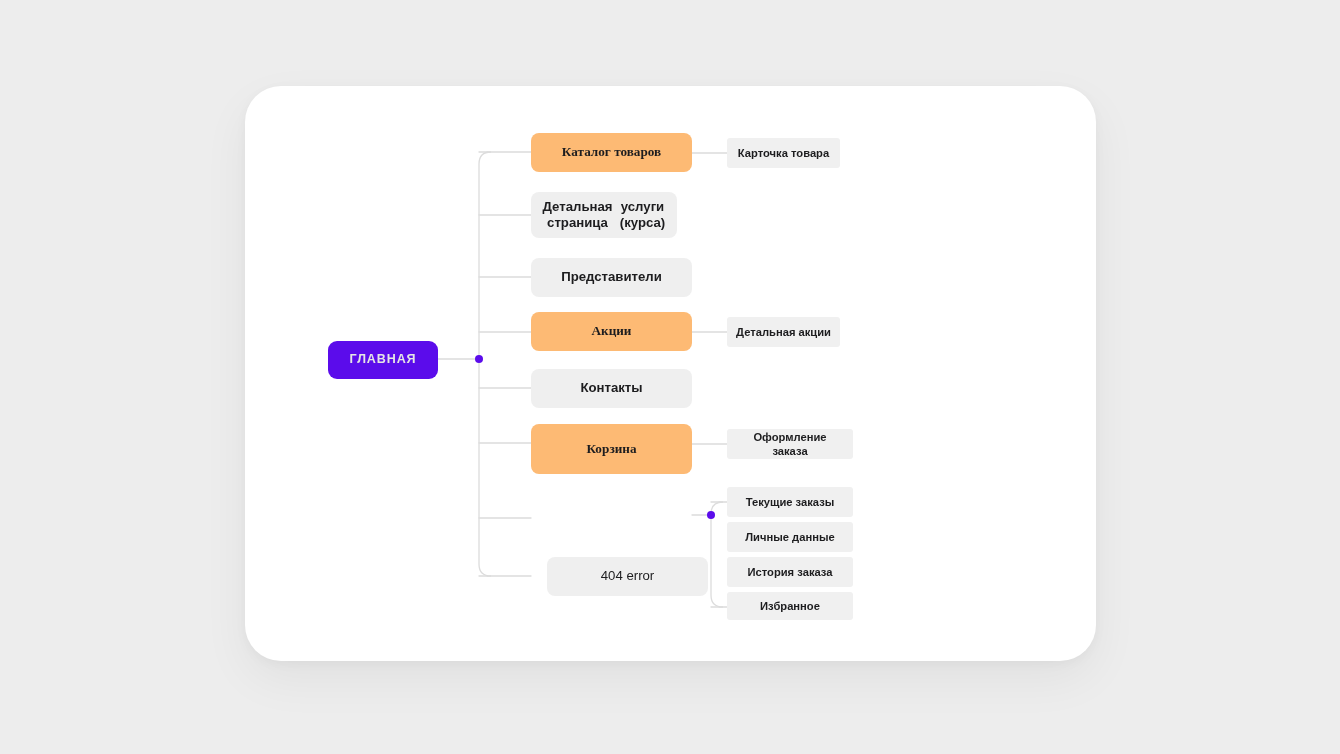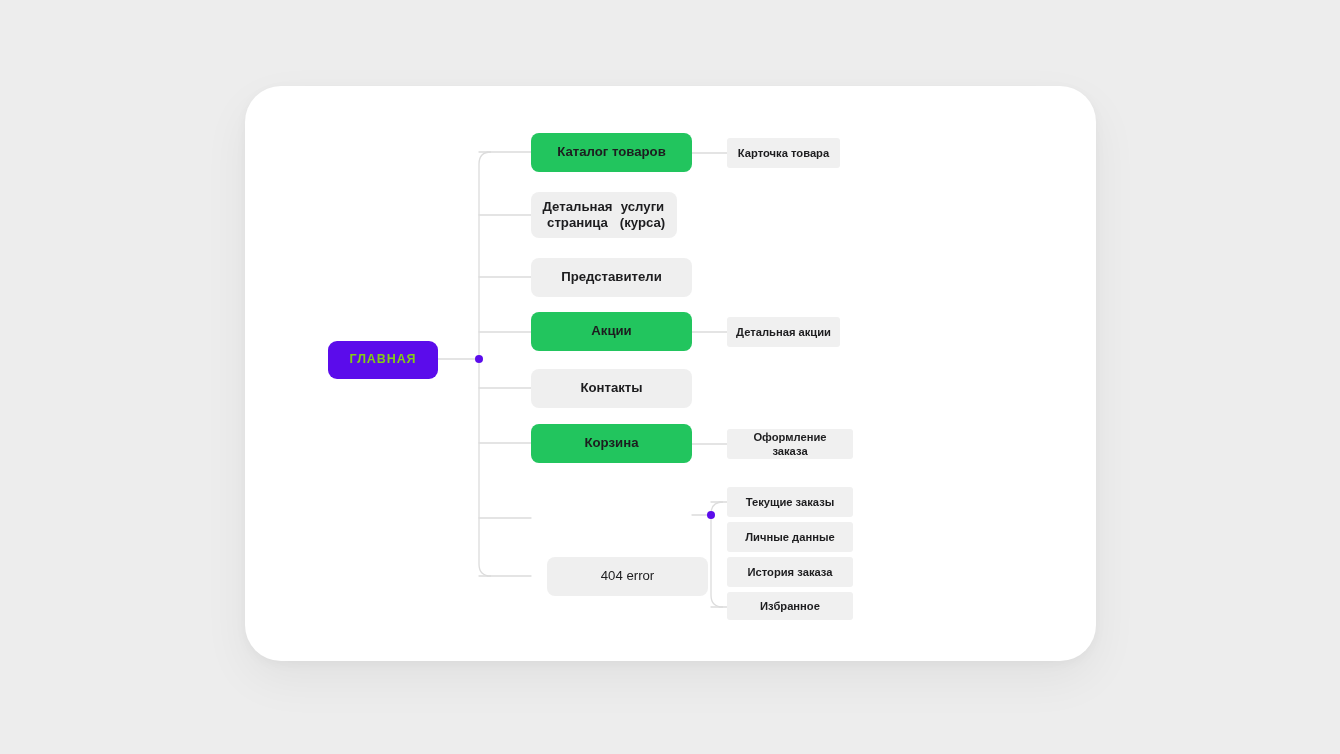--- a/index.html
+++ b/index.html
@@ -52,31 +52,32 @@
     align-items: center;
     justify-content: center;
     text-align: center;
     color: #1d1d1f;
     line-height: 1.25;
     padding: 2px 8px;
   }
 
   .node.root {
     background: #5B0CEB;
-    color: #84cc16;
+    color: #e5e5e5;
     font-size: 12.5px;
     font-weight: bold;
     letter-spacing: 0.9px;
     border-radius: 9px;
   }
 
   .node.branch {
-    background: #22c55e;
+    background: #fdba74;
     font-size: 13.2px;
     font-weight: bold;
+    font-family: Liberation Serif, serif;
   }
 
   .node.leaf {
     background: #efefef;
     font-size: 13.2px;
     font-weight: bold;
   }
 
   .node.sub {
     background: #f0f0f0;
@@ -140,21 +141,21 @@
         <br>
       <span>услуги (курса)</span>
     </div>
 
     <div class="node leaf" style="left:286px; top:172px; width:161px; height:39px;">Представители</div>
 
     <div class="node branch" style="left:286px; top:226px; width:161px; height:39px;">Акции</div>
 
     <div class="node leaf" style="left:286px; top:283px; width:161px; height:39px;">Контакты</div>
 
-    <div class="node branch" style="left:286px; top:338px; width:161px; height:39px;">Корзина</div>
+    <div class="node branch" style="left:286px; top:338px; width:161px; height:50px;">Корзина</div>
 
 
     <div class="node leaf plain" style="left:286px; top:471px; width:161px; height:39px;margin-left:16px;">404 error</div>
 
     <div class="node sub" style="left:482px; top:52px; width:113px; height:30px;">Карточка товара</div>
 
     <div class="node sub" style="left:482px; top:231px; width:113px; height:30px;">Детальная акции</div>
 
     <div class="node sub" style="left:482px; top:343px; width:126px; height:30px;">Оформление заказа</div>
 

